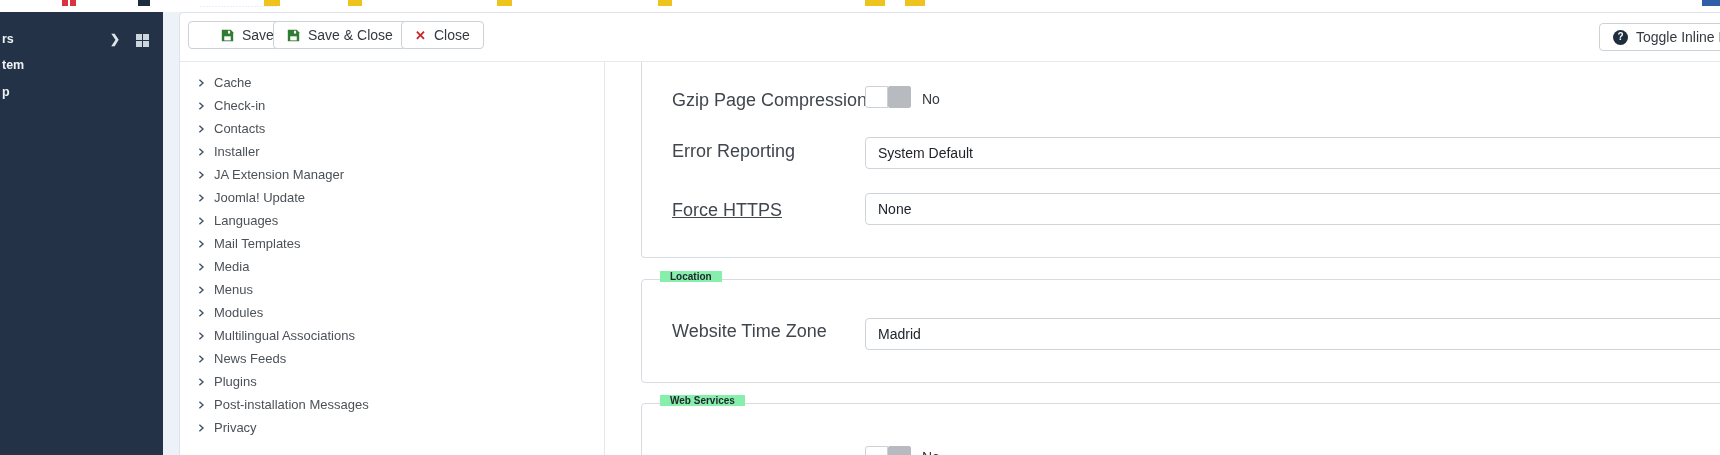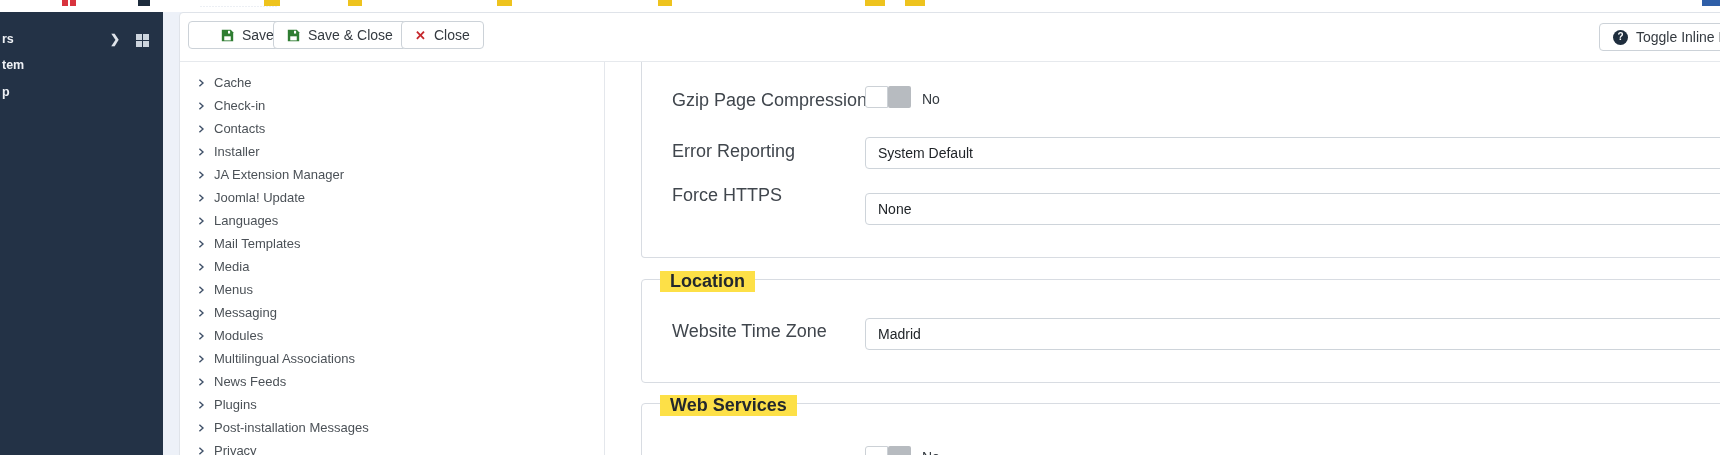--- a/index.html
+++ b/index.html
@@ -46,22 +46,22 @@
   .cfg-list{position:absolute;left:17px;top:9px;list-style:none;width:390px;}
   .cfg-item{height:23px;display:flex;align-items:center;gap:9px;
     font-size:13px;color:var(--c-list);cursor:pointer;white-space:nowrap;}
   .chev{width:8px;height:8px;flex:0 0 auto;color:var(--c-chev);}
   
   .fs{position:absolute;left:461px;width:1120px;background:#fff;}
   .fs1{top:49px;height:196px;border:1px solid var(--c-border2);border-top:none;
     border-radius:0 0 4px 4px;}
   .fs2{top:266px;height:104px;border:1px solid var(--c-border2);border-radius:4px;}
   .fs3{top:390px;height:110px;border:1px solid var(--c-border2);border-radius:4px;}
-  .legend{position:absolute;top:-9px;left:18px;background:#fde047;padding:0 10px;
-    font-size:18px;font-weight:700;color:var(--c-legend);white-space:nowrap;}
+  .legend{position:absolute;top:-9px;left:18px;background:#86efac;padding:0 10px;
+    font-size:10px;font-weight:700;color:var(--c-legend);white-space:nowrap;}
   .flabel{position:absolute;left:30px;font-size:18px;color:var(--c-label);white-space:nowrap;}
   .fselect{position:absolute;left:223px;width:900px;height:32px;
     border:1px solid var(--c-input);border-radius:4px;background:#fff;
     font-size:14px;color:#212529;display:flex;align-items:center;
     padding-left:12px;white-space:nowrap;cursor:pointer;}
   .toggle{position:absolute;left:223px;width:46px;height:22px;display:flex;cursor:pointer;}
   .toggle .off-half{width:23px;height:22px;background:#fff;
     border:1px solid #ccd1d6;border-radius:3px 0 0 3px;}
   .toggle .knob{width:23px;height:22px;background:var(--c-togglegray);
     border-radius:2px;}
@@ -186,26 +186,20 @@
       <li class="cfg-item">
           <svg class="chev" viewBox="0 0 10 10">
             <polyline points="3,1 7.5,5 3,9" fill="none" stroke="currentColor" stroke-width="1.7"></polyline>
           </svg>
           <span>Menus</span>
         </li>
       <li class="cfg-item">
           <svg class="chev" viewBox="0 0 10 10">
             <polyline points="3,1 7.5,5 3,9" fill="none" stroke="currentColor" stroke-width="1.7"></polyline>
           </svg>
-          <span>Messaging</span>
-        </li>
-      <li class="cfg-item">
-          <svg class="chev" viewBox="0 0 10 10">
-            <polyline points="3,1 7.5,5 3,9" fill="none" stroke="currentColor" stroke-width="1.7"></polyline>
-          </svg>
           <span>Modules</span>
         </li>
       <li class="cfg-item">
           <svg class="chev" viewBox="0 0 10 10">
             <polyline points="3,1 7.5,5 3,9" fill="none" stroke="currentColor" stroke-width="1.7"></polyline>
           </svg>
           <span>Multilingual Associations</span>
         </li>
       <li class="cfg-item">
           <svg class="chev" viewBox="0 0 10 10">
@@ -240,21 +234,21 @@
       <span class="off-half"></span>
       <span class="knob"></span>
     </span>
     <span class="toggle-state" style="top:29px;">No</span>
 
     <span class="flabel" style="top:79px;">Error Reporting</span>
     <div class="fselect" style="top:75px;">
       <span>System Default</span>
     </div>
 
-    <span class="flabel" style="top:123px;">Force HTTPS</span>
+    <span class="flabel" style="top:138px;text-decoration:underline;">Force HTTPS</span>
     <div class="fselect" style="top:131px;">
       <span>None</span>
     </div>
   </div>
 
   <div class="fs fs2">
     <span class="legend">Location</span>
     <span class="flabel" style="top:41px;">Website Time Zone</span>
     <div class="fselect" style="top:38px;">
       <span>Madrid</span>

